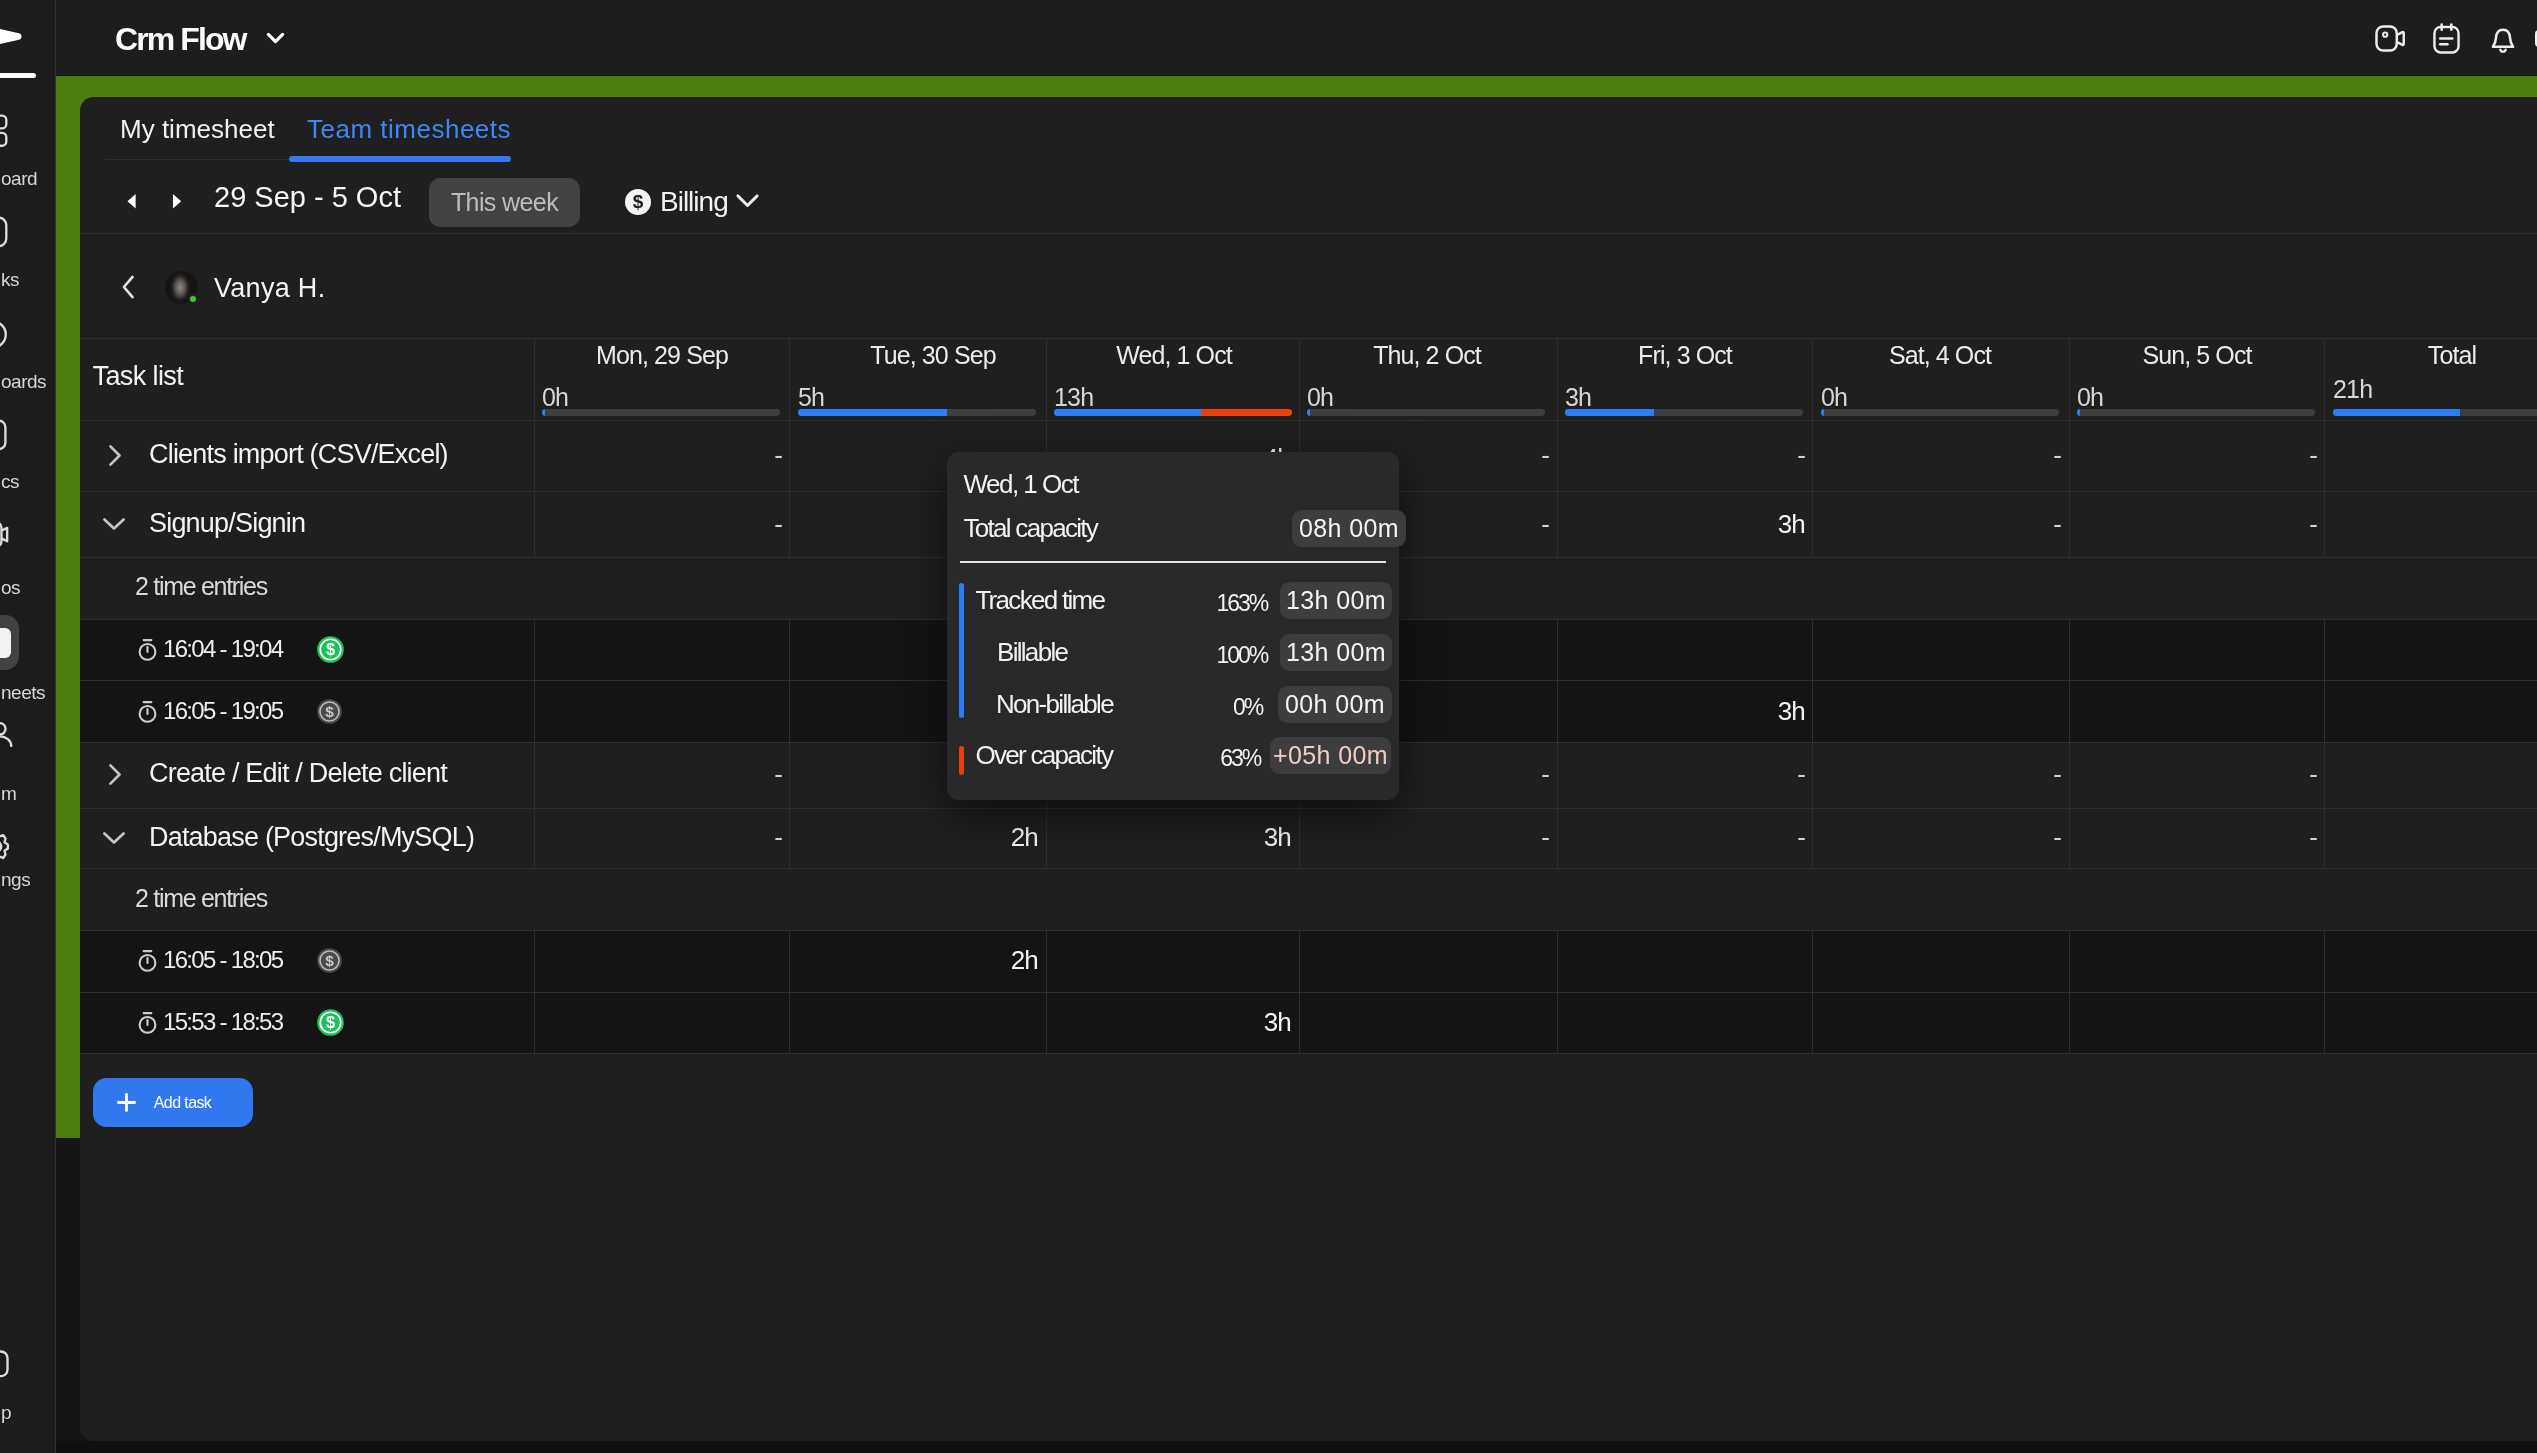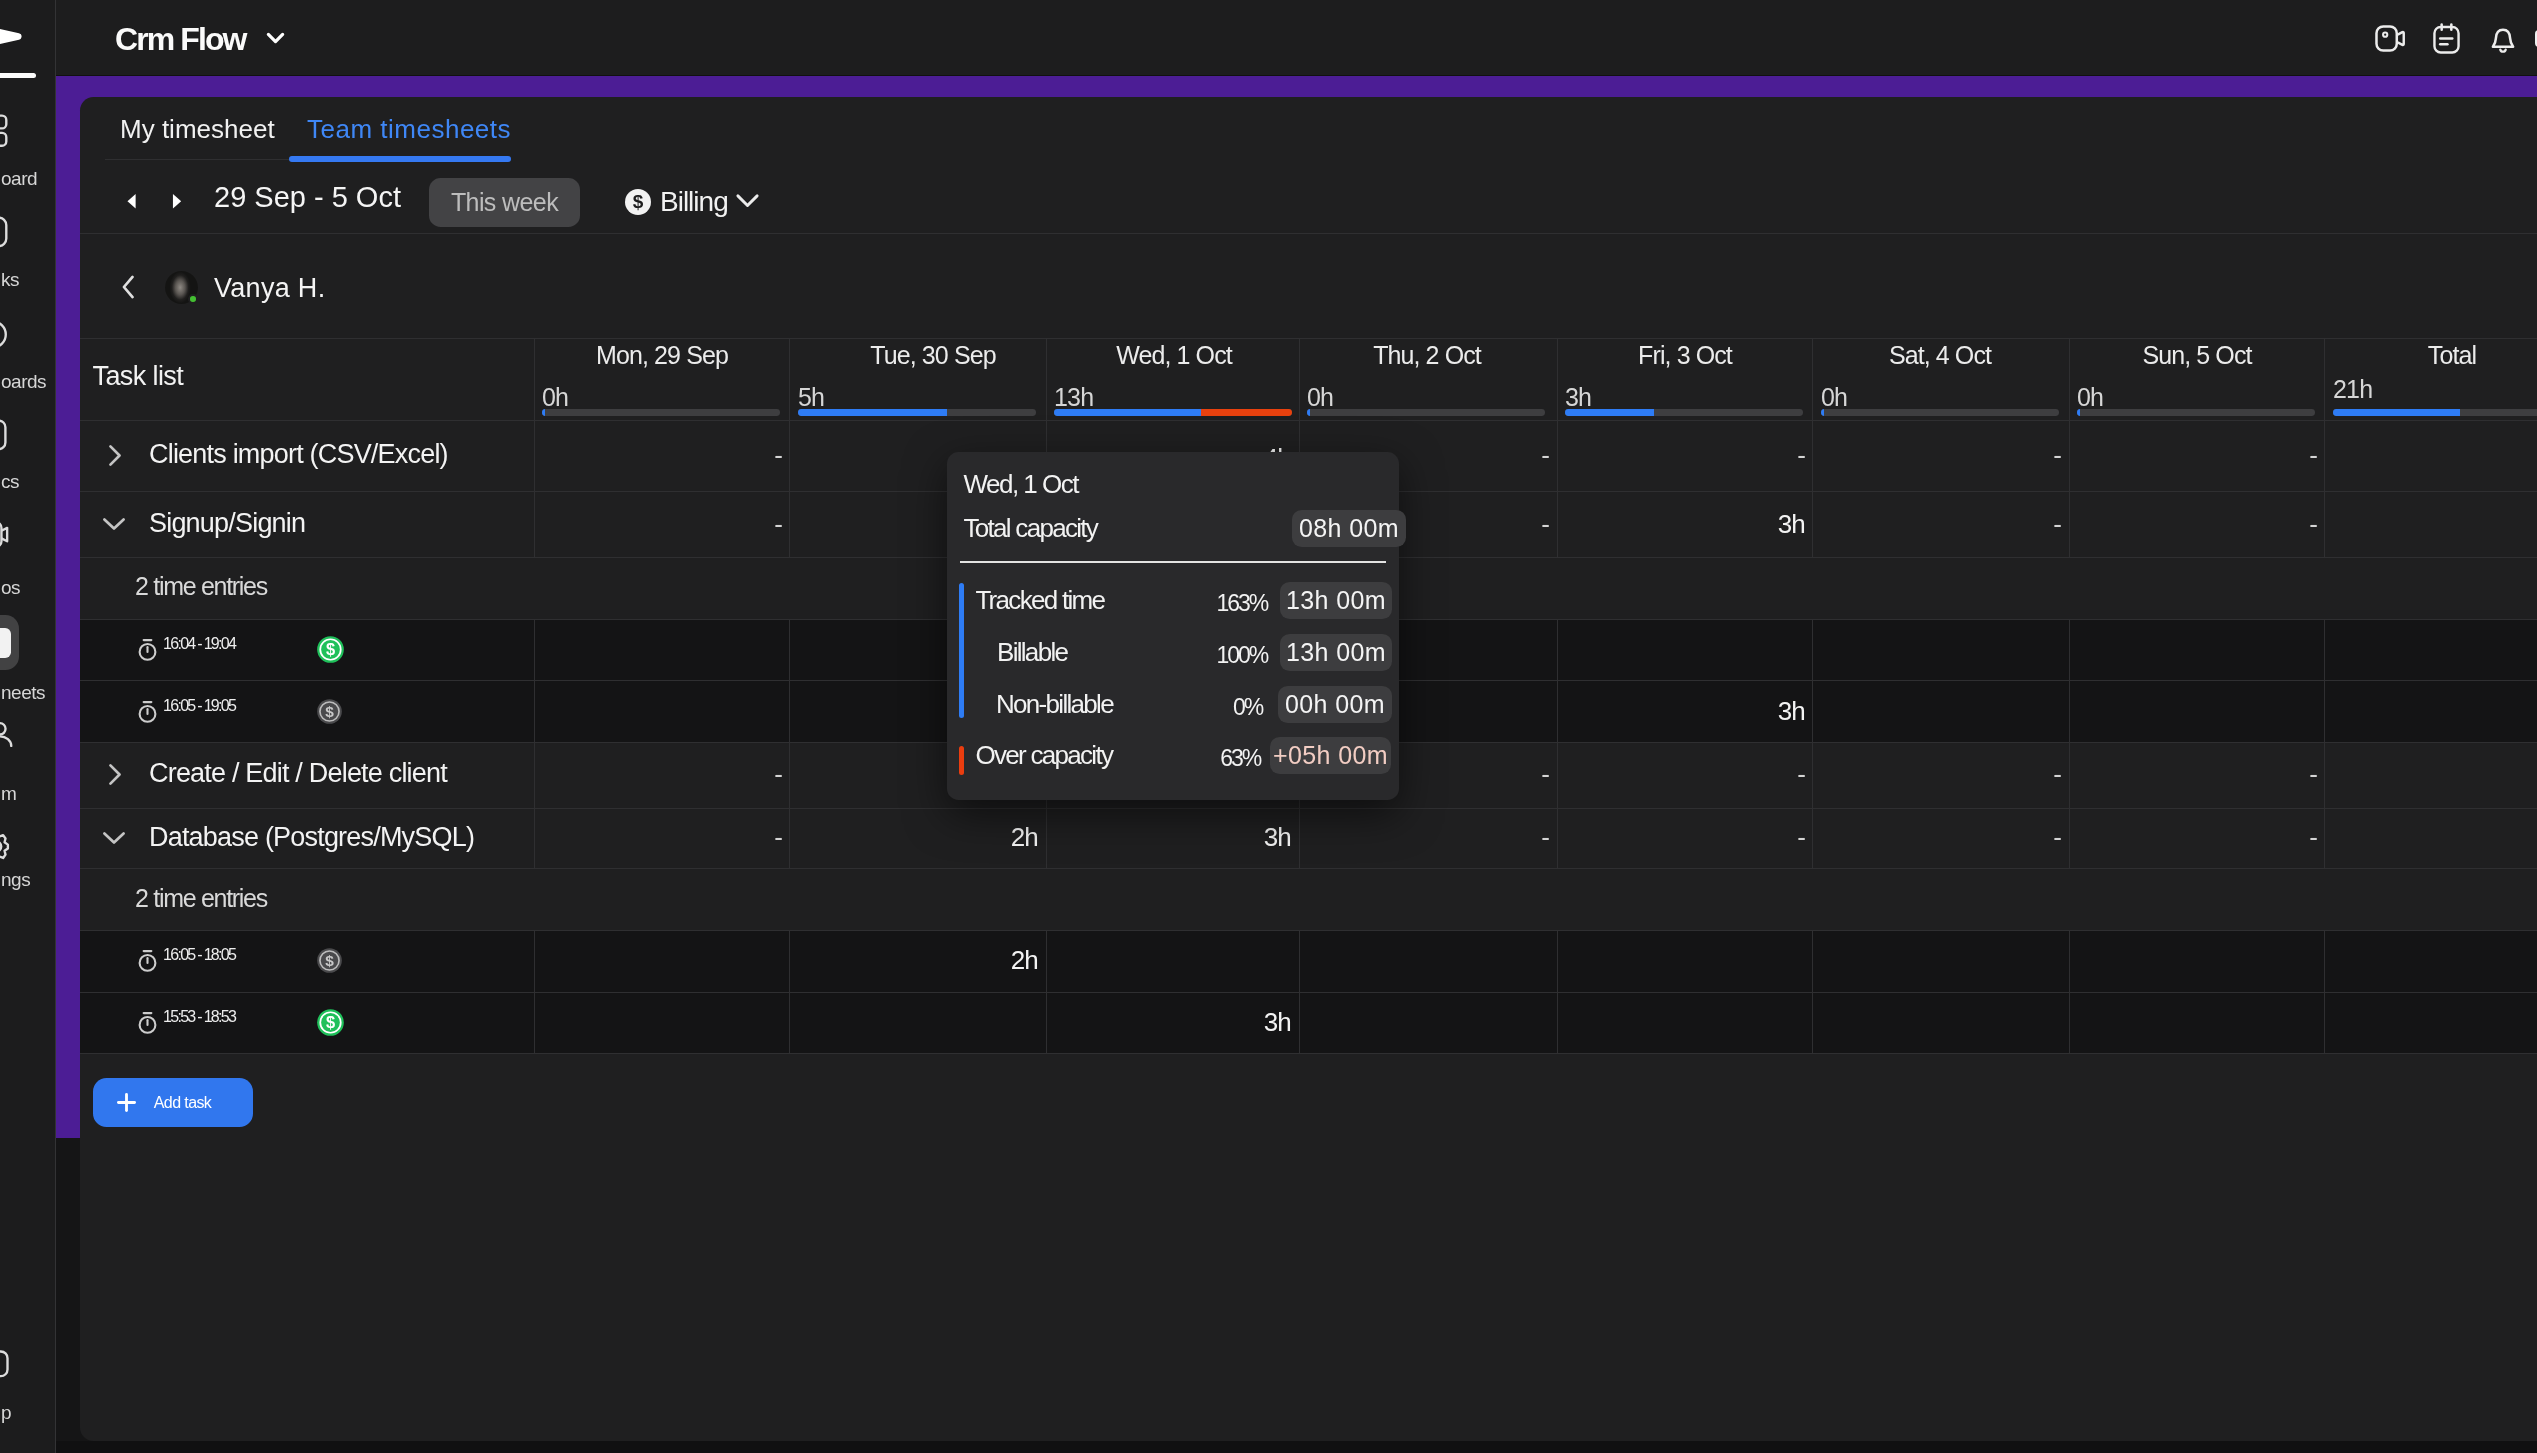--- a/index.html
+++ b/index.html
@@ -1,30 +1,30 @@
 <!DOCTYPE html>
 <html><head>
 <meta charset="utf-8">
 <style>
   * { margin:0; padding:0; box-sizing:border-box; }
   html,body { width:2538px; height:1454px; overflow:hidden; background:#151516; font-family:"Liberation Sans", sans-serif; }
   .abs { position:absolute; }
-  #page { position:relative; width:2538px; height:1138px; background:#4c1d95; }
+  #page { position:relative; width:2538px; height:1138px; background:#4d7c0f; }
   
   #topbar { left:56px; top:0; width:2482px; height:76px; background:#1d1d1e; border-bottom:1.9px solid #111; }
   #sidebar { left:0; top:0; width:56px; height:1454px; background:#1c1c1d; border-right:1.9px solid #333335; }
   .sblabel { position:absolute; left:1px; color:#d6d6d6; font-size:19px; letter-spacing:-0.5px; white-space:nowrap; }
   #card { left:80px; top:97px; width:2458px; height:1344px; background:#1f1f20; border-radius:13.5px 0 0 13.5px; }
   .hairline { position:absolute; background:#2f2f31; height:1.4px; }
   .vline { position:absolute; background:#2f2f31; width:1.4px; }
   .tab { position:absolute; font-size:26px; letter-spacing:0; color:#f1f1f1; white-space:nowrap; }
   .dash { color:#d4d4d4; }
   .cellval { position:absolute; font-size:26px; letter-spacing:-0.8px; color:#f3f3f3; text-align:right; }
   .tname { font-size:27px; letter-spacing:-0.8px; color:#f3f3f3; white-space:nowrap; }
-  .entrytxt { font-size:16px; letter-spacing:-1.7px; color:#ededed; white-space:nowrap; }
+  .entrytxt { font-size:24px; letter-spacing:-1.7px; color:#ededed; white-space:nowrap; }
   .dayname { position:absolute; font-size:25px; letter-spacing:-0.9px; color:#ebebeb; text-align:center; }
   .dayhours { position:absolute; font-size:25px; letter-spacing:-0.8px; color:#d6d6d6; }
   .bar { position:absolute; height:6.7px; border-radius:3.4px; background:#3e3e40; overflow:hidden; }
   .barfill { position:absolute; left:0; top:0; bottom:0; background:#2e7cf5; }
   .barred { position:absolute; top:0; bottom:0; background:#e8410e; }
   .ttl { font-size:26px; letter-spacing:-1.7px; color:#f2f2f2; white-space:nowrap; }
   .pct { position:absolute; font-size:23px; letter-spacing:-2.1px; color:#f2f2f2; text-align:right; }
   .pill { position:absolute; background:#3d3d3f; border-radius:9.6px; color:#f4f4f4; font-size:25px; letter-spacing:0.4px; display:flex; align-items:center; justify-content:center; white-space:nowrap; }
 </style>
 </head>

